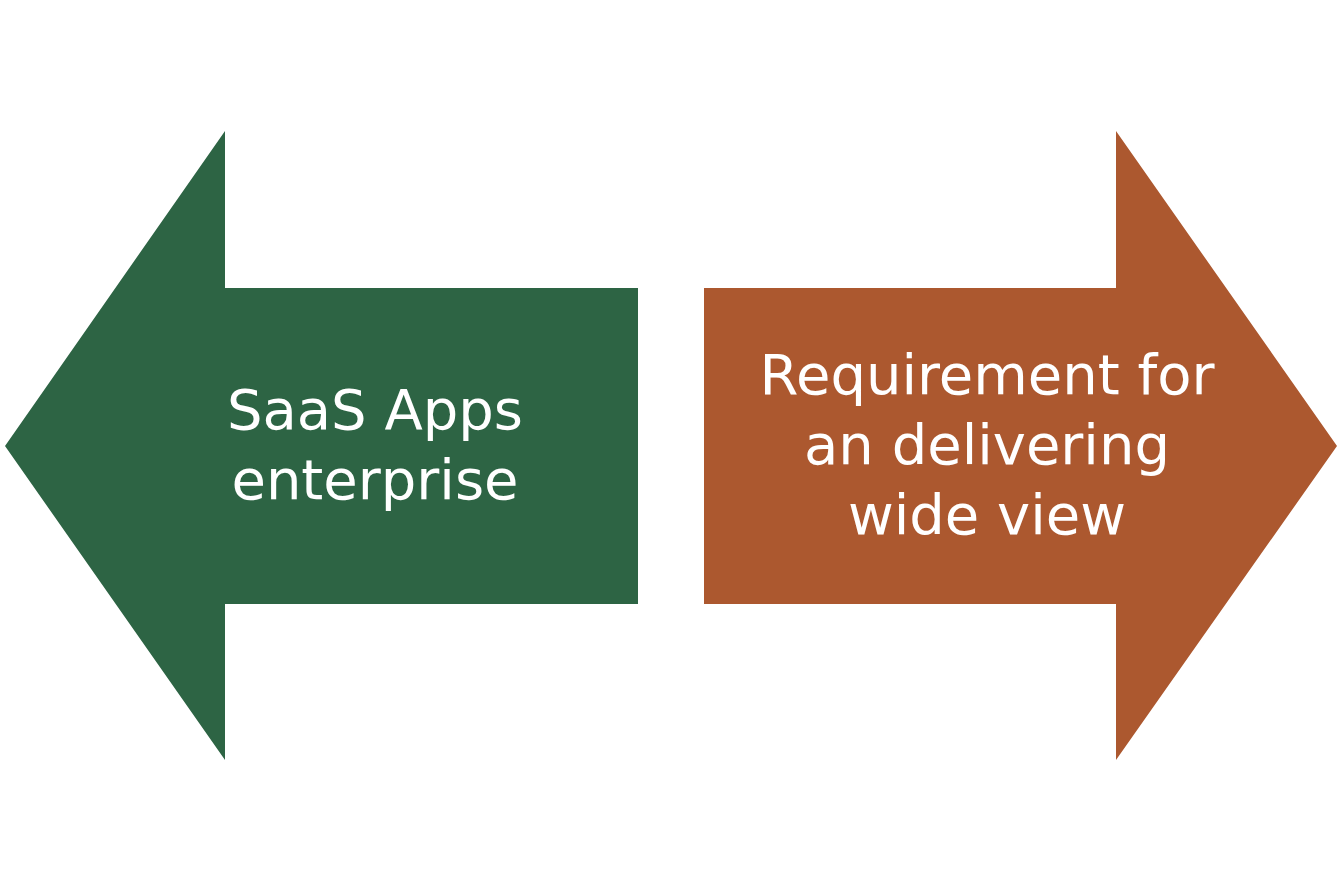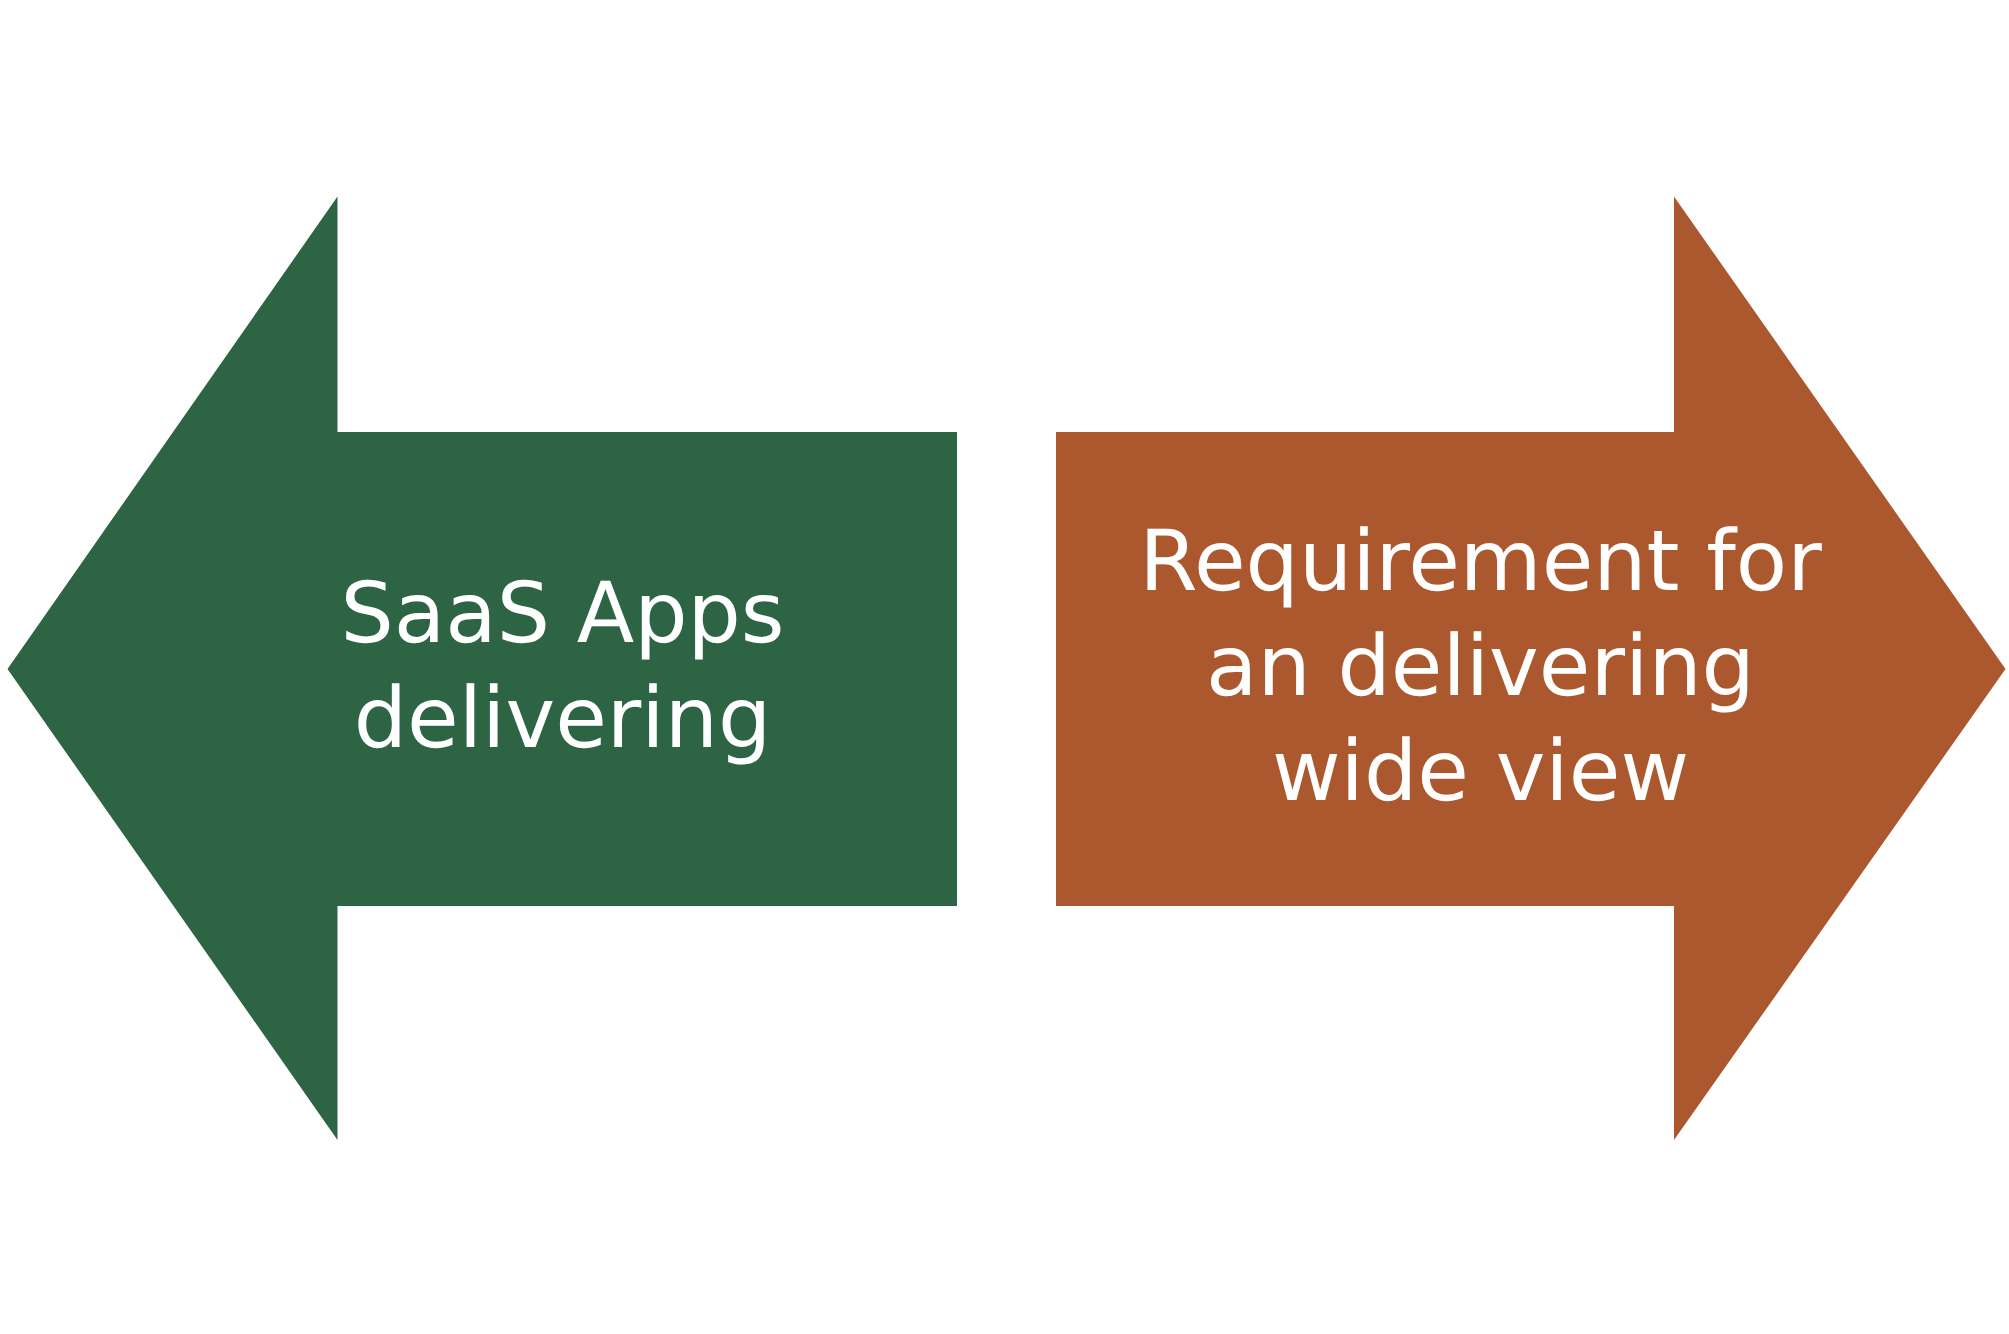--- a/index.html
+++ b/index.html
@@ -50,20 +50,20 @@
 </head>
 <body>
 
 <svg class="shapes" viewBox="0 0 1339 889" xmlns="http://www.w3.org/2000/svg">
   <polygon id="left-arrow-shape" points="5,446 225,131 225,288 638,288 638,604 225,604 225,760" fill="#2D6444"></polygon>
   <polygon id="right-arrow-shape" points="704,288 1116,288 1116,131 1337,446 1116,760 1116,604 704,604" fill="#AC582F"></polygon>
 </svg>
 
 <div id="left-label" class="arrow-label" style="color: rgb(255, 255, 255);">
   <span>SaaS Apps</span>
-  <span>delivering</span>
+  <span>enterprise</span>
 </div>
 
 <div id="right-label" class="arrow-label" style="color: rgb(255, 255, 255); margin-left: 24px;">
   <span>Requirement for</span>
   <span>an delivering</span>
   <span>wide view</span>
 </div>
 
 </body></html>

